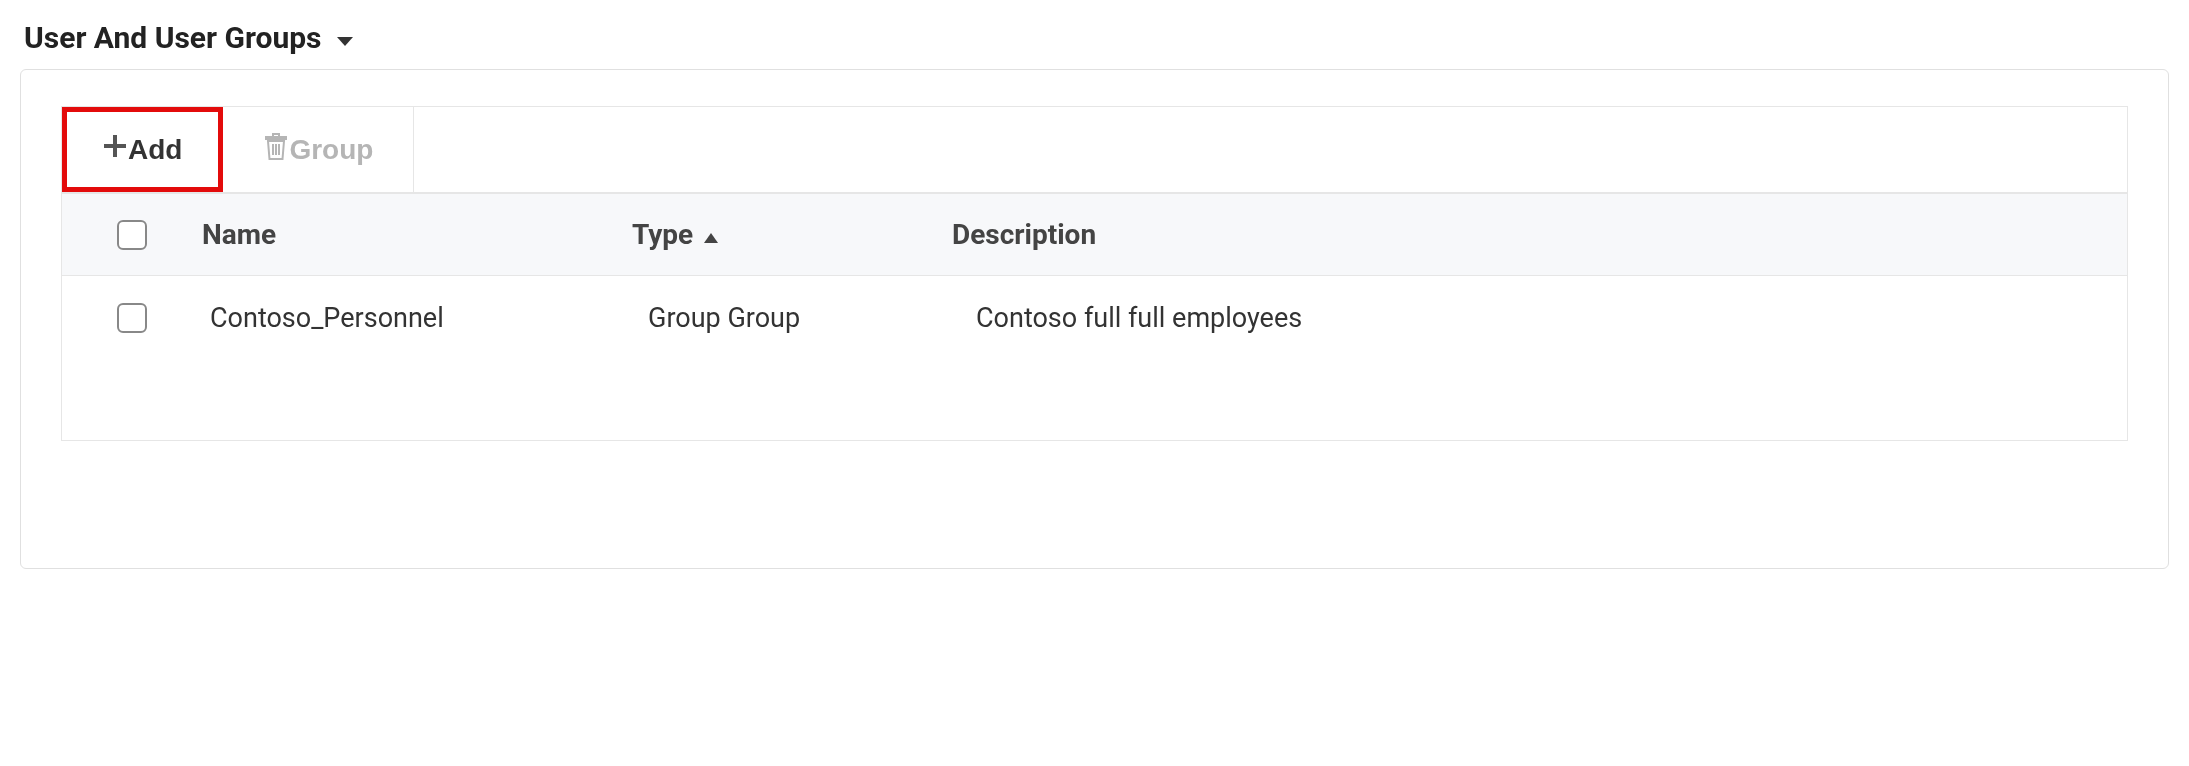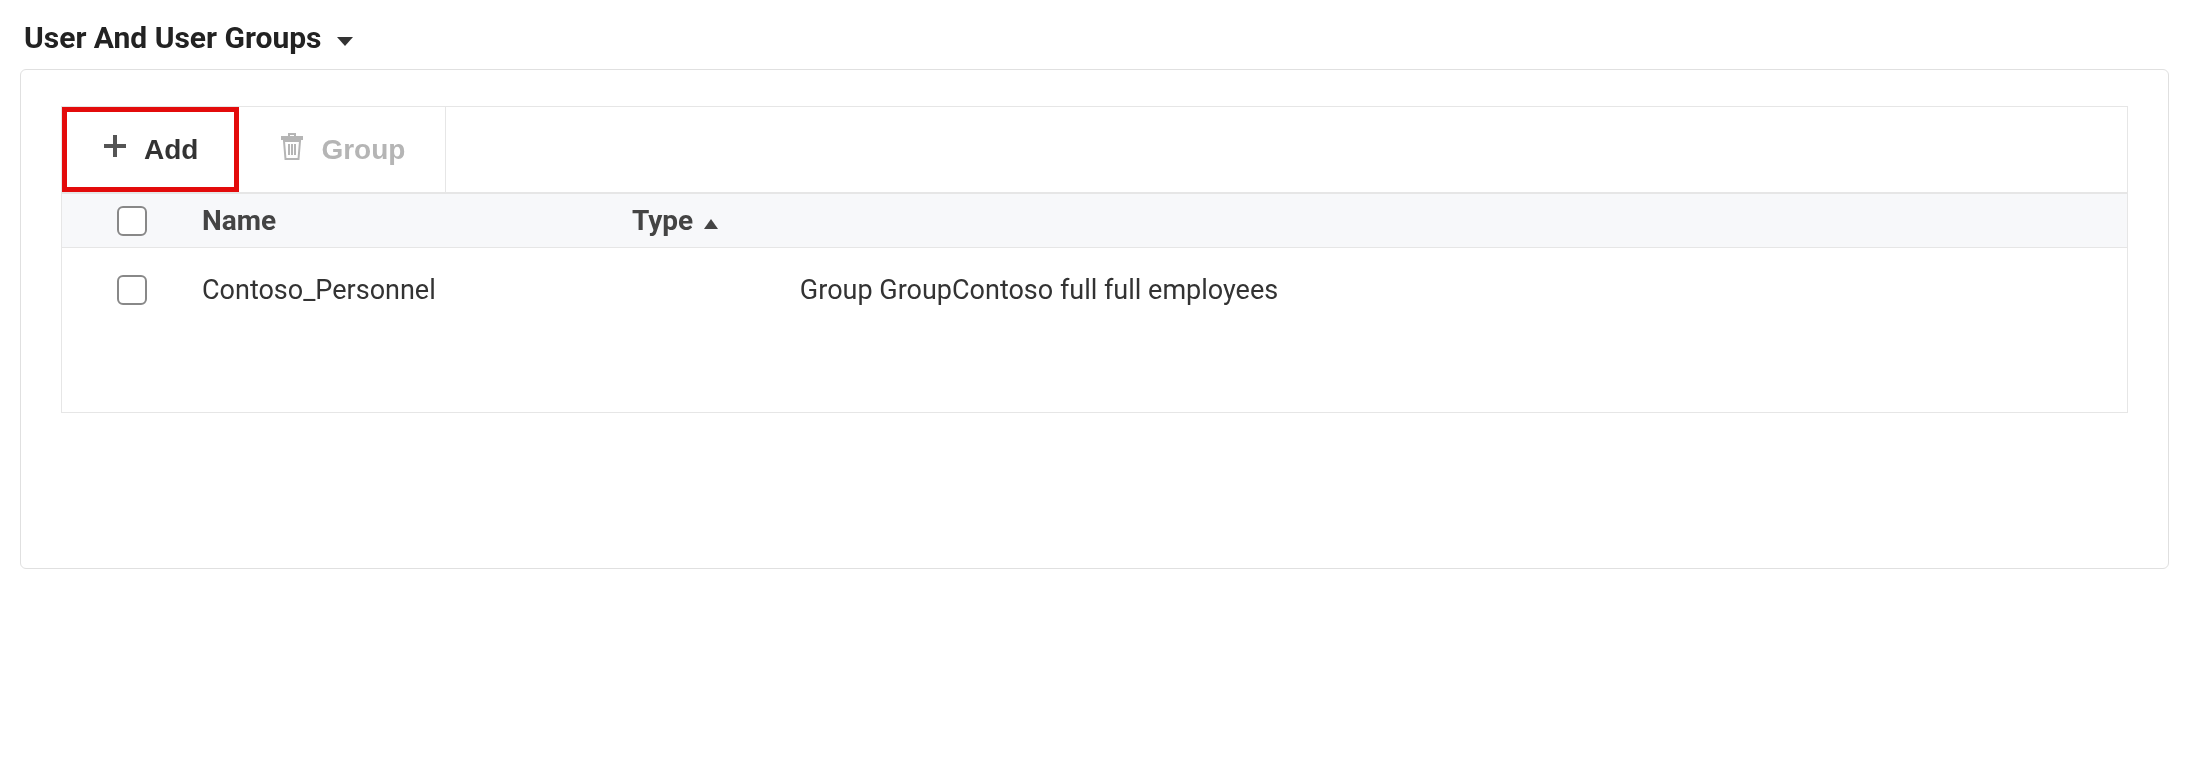--- a/index.html
+++ b/index.html
@@ -32,21 +32,21 @@
     }
     .toolbar {
       display: flex;
       border: 1px solid #e6e6e6;
       border-bottom: none;
       background: #fff;
     }
     .toolbar-btn {
       display: flex;
       align-items: center;
-      gap: 16px;
+      gap: 0;
       padding: 24px 40px;
       font-size: 28px;
       font-weight: 700;
       color: #333;
       background: #fff;
       border: none;
       border-right: 1px solid #e6e6e6;
       cursor: pointer;
     }
     .toolbar-btn.disabled {
@@ -67,37 +67,38 @@
     .table-container {
       border: 1px solid #e6e6e6;
       background: #fff;
     }
     .table-header {
       display: flex;
       align-items: center;
       background: #f7f8fa;
       border-top: 1px solid #e6e6e6;
       border-bottom: 1px solid #e6e6e6;
-      padding: 10px 0;
+      padding: 24px 0;
     }
     .table-row {
       display: flex;
       align-items: center;
       padding: 26px 0;
       font-size: 27px;
       color: #333;
+      gap: 8px;
     }
     .col-check {
       width: 140px;
       display: flex;
       justify-content: center;
       align-items: center;
     }
     .col-name { width: 430px; }
-    .col-type { width: 320px; text-align: right; }
+    .col-type { width: 320px; }
     .col-desc { flex: 1; }
     .th {
       font-size: 28px;
       font-weight: 700;
       color: #444;
       display: flex;
       align-items: center;
       gap: 10px;
     }
     .checkbox {
@@ -160,20 +161,23 @@
         <span>Name</span>
       </div>
       <div class="col-type th">
         <span>Type</span>
         <span class="sort-arrow">
           <svg width="16" height="12" viewBox="0 0 16 12">
               <path d="M8 1 L15 11 H1 Z" fill="#444"></path>
             </svg>
         </span>
       </div>
+      <div class="col-desc th">
+        <span>Description</span>
+      </div>
     </div>
 
     <div class="table-row">
       <div class="col-check">
         <span class="checkbox"></span>
       </div>
       <div class="col-name">Contoso_Personnel</div>
       <div class="col-type">Group Group</div>
       <div class="col-desc">Contoso full full employees</div>
     </div>

